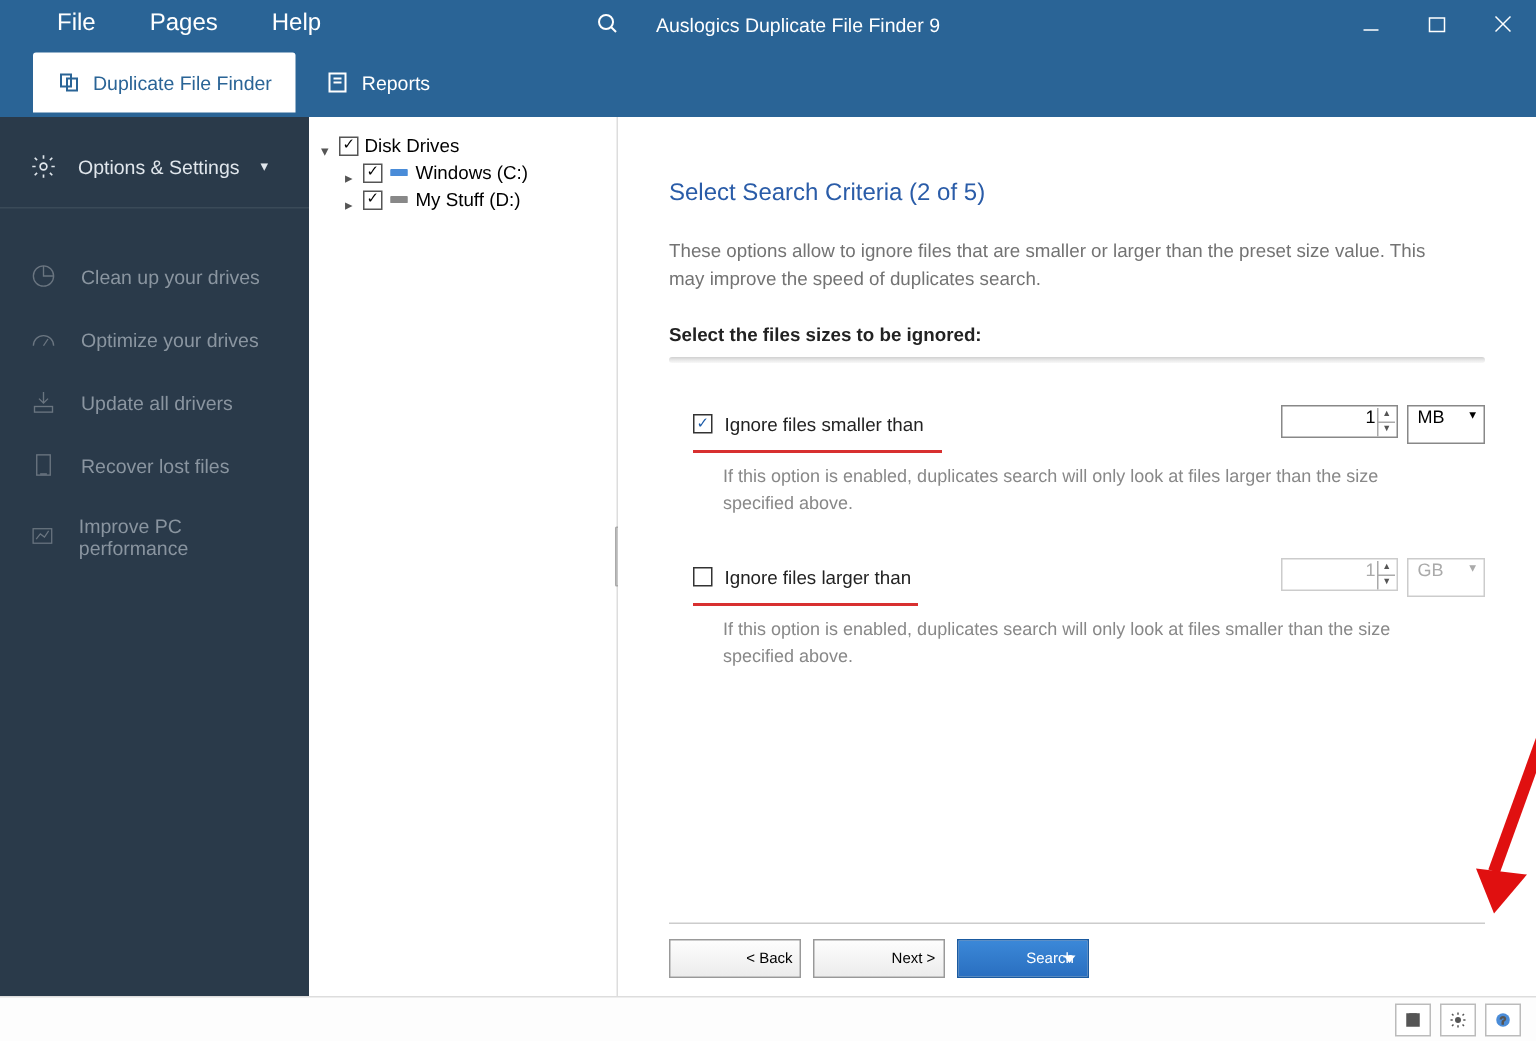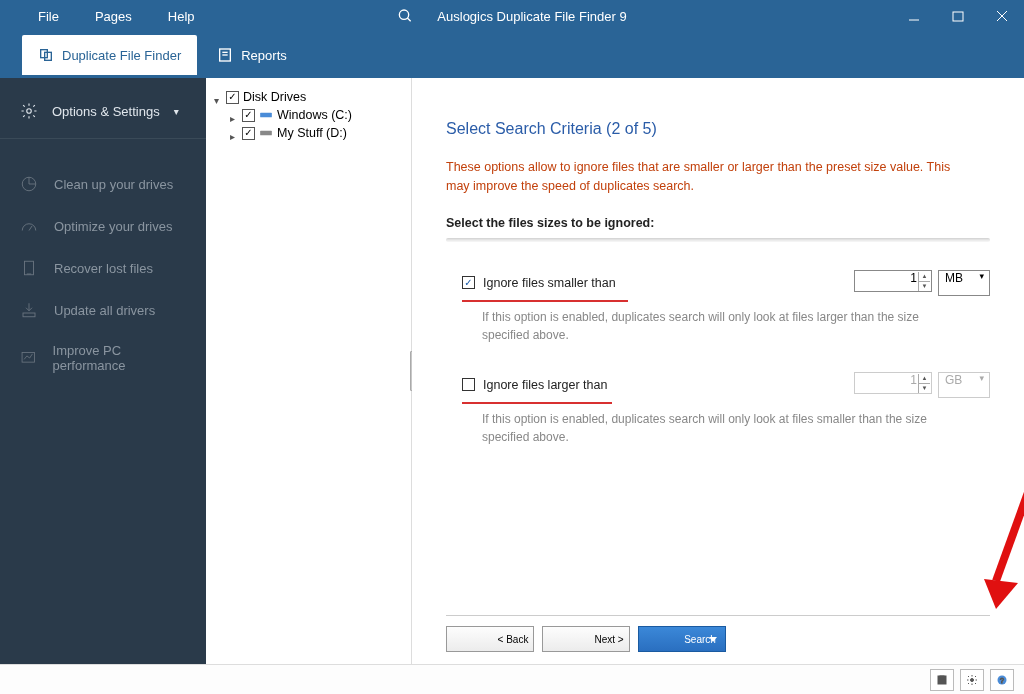--- a/index.html
+++ b/index.html
@@ -1,21 +1,21 @@
 <!DOCTYPE html>
 <html><head>
 <meta charset="utf-8">
 <style>
   * { box-sizing: border-box; margin: 0; padding: 0; }
   body { font-family: "Segoe UI", Tahoma, sans-serif; font-size: 13px; background: #fff; width: 1024px; height: 694px; overflow: hidden; position: relative; }
   
   
   .titlebar { height: 32px; background: #2a6496; color: #fff; display: flex; align-items: center; position: relative; }
   .menubar { display: flex; gap: 0; padding-left: 20px; }
-  .menubar-item { padding: 6px 18px; font-size: 13px; cursor: pointer; }
+  .menubar-item { padding: 6px 18px; font-size: 16px; cursor: pointer; }
   .title-center { position: absolute; left: 50%; transform: translateX(-50%); display: flex; align-items: center; gap: 24px; font-size: 13px; }
   .title-center svg { width: 16px; height: 16px; }
   .win-controls { margin-left: auto; display: flex; }
   .win-btn { width: 44px; height: 32px; display: flex; align-items: center; justify-content: center; cursor: pointer; }
   .win-btn svg { width: 12px; height: 12px; stroke: #fff; fill: none; stroke-width: 1; }
   
   
   .ribbon { height: 46px; background: #2a6496; display: flex; align-items: center; padding-left: 22px; gap: 4px; }
   .tab { padding: 12px 16px; font-size: 13px; color: #fff; display: flex; align-items: center; gap: 8px; cursor: pointer; border-radius: 2px 2px 0 0; }
   .tab.active { background: #fff; color: #2a6496; }
@@ -40,21 +40,21 @@
   .tree-caret.right::before { content: "▸"; color: #555; font-size: 10px; }
   .tree-check { width: 13px; height: 13px; border: 1px solid #555; display: inline-flex; align-items: center; justify-content: center; font-size: 10px; line-height: 1; }
   .tree-icon { width: 14px; height: 14px; display: inline-block; }
   .tree-children { padding-left: 16px; }
   .splitter-handle { position: absolute; right: -6px; top: 50%; transform: translateY(-50%); width: 7px; height: 40px; background: #c8c8c8; border: 1px solid #aaa; border-radius: 1px; }
   .splitter-handle::before { content: "‹"; color: #666; font-size: 10px; position: absolute; left: 1px; top: 50%; transform: translateY(-50%); }
   
   
   .content { flex: 1; background: #fff; padding: 42px 34px 12px 34px; display: flex; flex-direction: column; position: relative; }
   .page-title { color: #2a5ca8; font-size: 16px; font-weight: 400; margin-bottom: 20px; }
-  .page-desc { color: #c2410c; font-size: 12.5px; line-height: 1.5; margin-bottom: 20px; max-width: 530px; }
+  .page-desc { color: #737373; font-size: 12.5px; line-height: 1.5; margin-bottom: 20px; max-width: 530px; }
   .section-label { font-size: 12.5px; font-weight: 600; color: #222; margin-bottom: 8px; }
   .hr-embossed { height: 4px; background: linear-gradient(#d0d0d0, #e8e8e8, #f8f8f8); border-radius: 2px; margin-bottom: 28px; }
   
   .option-row { display: flex; align-items: center; gap: 8px; margin-bottom: 4px; padding-left: 16px; }
   .option-check { width: 13px; height: 13px; border: 1px solid #333; display: inline-flex; align-items: center; justify-content: center; font-size: 10px; color: #1a5aa8; line-height: 1; }
   .option-label { font-size: 12.5px; color: #222; }
   .option-controls { margin-left: auto; display: flex; gap: 6px; }
   .num-input { width: 78px; height: 22px; border: 1px solid #888; text-align: right; padding-right: 14px; font-size: 12px; position: relative; background: #fff; }
   .num-input.disabled { color: #aaa; border-color: #ccc; }
   .spinner { position: absolute; right: 1px; top: 1px; bottom: 1px; width: 12px; display: flex; flex-direction: column; }
@@ -156,31 +156,31 @@
       </div>
       <div class="side-item">
         <svg viewBox="0 0 24 24">
             <path d="M3 18a9 9 0 0 1 18 0"></path>
             <line x1="12" y1="18" x2="16" y2="12"></line>
           </svg>
         <span>Optimize your drives</span>
       </div>
       <div class="side-item">
         <svg viewBox="0 0 24 24">
+            <rect x="4" y="16" width="16" height="5"></rect>
+            <path d="M12 3v10M8 9l4 4 4-4"></path>
+          </svg>
+        <span>Update all drivers</span>
+      </div>
+      <div class="side-item">
+        <svg viewBox="0 0 24 24">
             <rect x="6" y="3" width="12" height="18"></rect>
             <line x1="9" y1="20" x2="15" y2="20"></line>
           </svg>
         <span>Recover lost files</span>
-      </div>
-      <div class="side-item">
-        <svg viewBox="0 0 24 24">
-            <rect x="4" y="16" width="16" height="5"></rect>
-            <path d="M12 3v10M8 9l4 4 4-4"></path>
-          </svg>
-        <span>Update all drivers</span>
       </div>
       <div class="side-item">
         <svg viewBox="0 0 24 24">
             <rect x="3" y="4" width="18" height="14"></rect>
             <path d="M6 14l4-5 4 3 4-6"></path>
           </svg>
         <span>Improve PC performance</span>
       </div>
     </div>
   </div>

